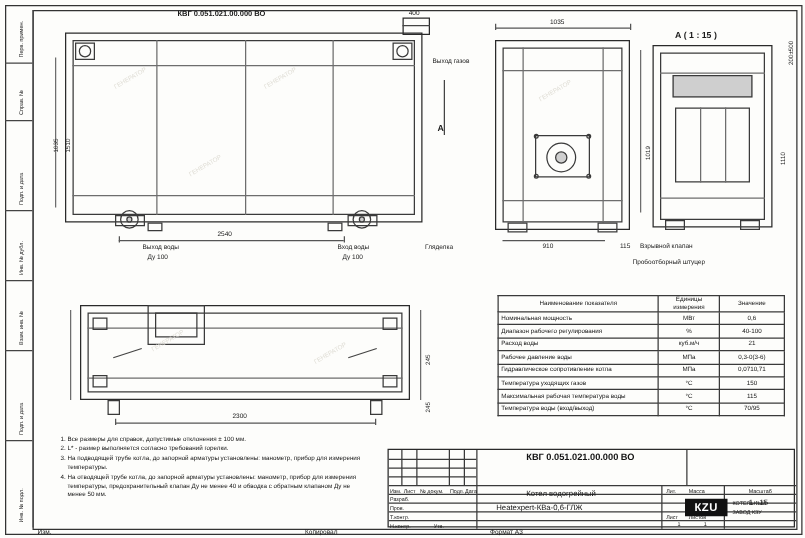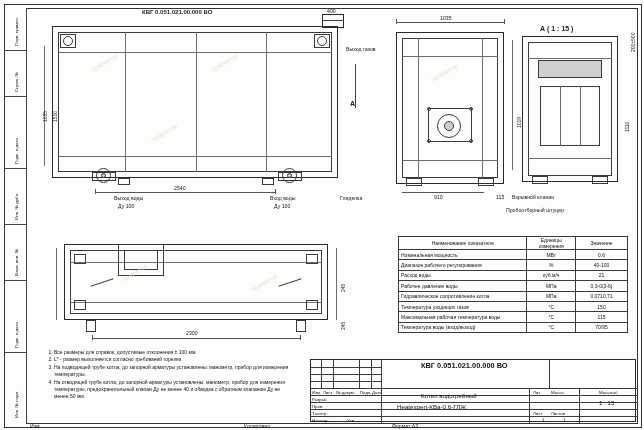--- a/index.html
+++ b/index.html
@@ -290,20 +290,25 @@
     <div class="tb-txt" style="left:222px;top:30px;">Лит.</div>
     <div class="tb-txt" style="left:240px;top:30px;">Масса</div>
     <div class="tb-txt" style="left:288px;top:30px;">Масштаб</div>
     <div class="tb-txt tb-mid" style="left:288px;top:40px;">1 : 15</div>
     <div class="tb-txt" style="left:222px;top:51px;">Лист</div>
     <div class="tb-txt" style="left:240px;top:51px;">Листов</div>
     <div class="tb-txt" style="left:231px;top:57px;">1</div>
     <div class="tb-txt" style="left:252px;top:57px;">1</div>
   </div>
 
+  <div class="logo">
+    <div class="logo-mark">КZU</div>
+    <div class="tb-txt" style="left:38px;top:3px;">КОТЕЛЬНЫЙ</div>
+    <div class="tb-txt" style="left:38px;top:10px;">ЗАВОД КЗУ</div>
+  </div>
 
   <div class="lbl" style="left:30px;top:423px;">Изм.</div>
   <div class="lbl" style="left:244px;top:423px;">Копировал</div>
   <div class="lbl" style="left:392px;top:423px;">Формат A3</div>
 
   <div class="wm" style="left:90px;top:60px;">ГЕНЕРАТОР</div>
   <div class="wm" style="left:210px;top:60px;">ГЕНЕРАТОР</div>
   <div class="wm" style="left:150px;top:130px;">ГЕНЕРАТОР</div>
   <div class="wm" style="left:430px;top:70px;">ГЕНЕРАТОР</div>
   <div class="wm" style="left:120px;top:270px;">ГЕНЕРАТОР</div>

